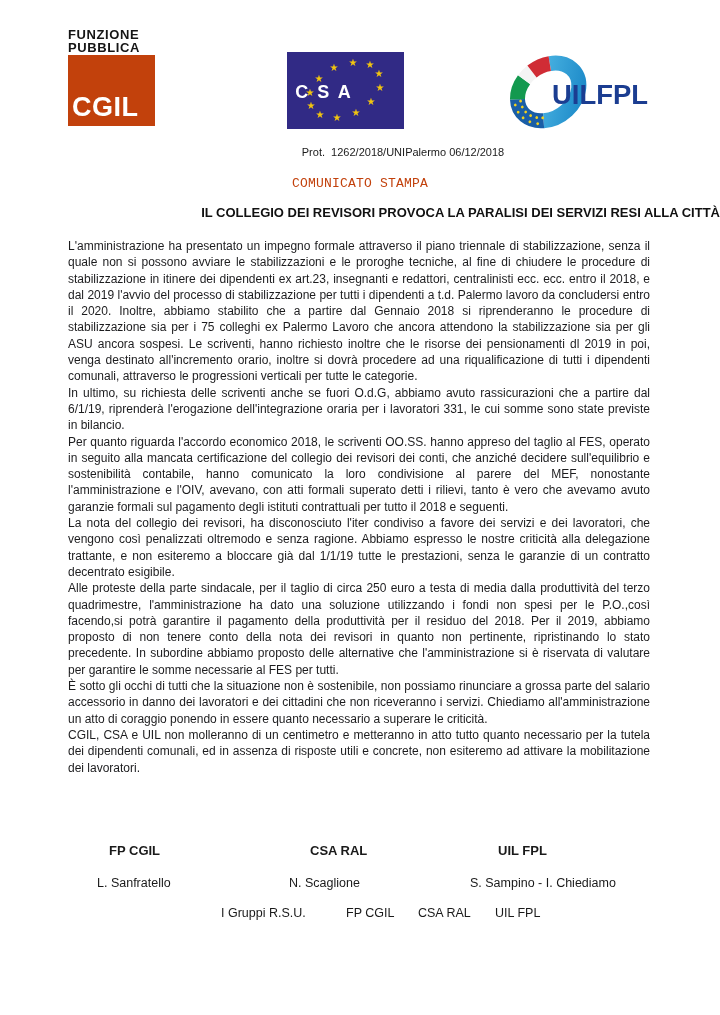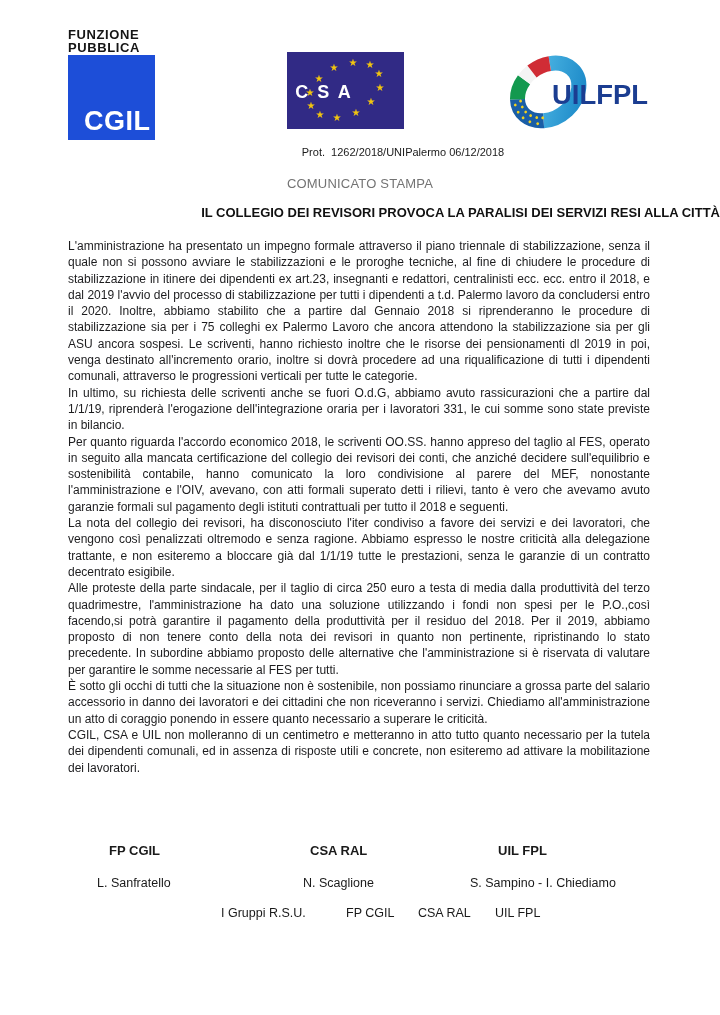--- a/index.html
+++ b/index.html
@@ -8,29 +8,29 @@
     width:720px;height:1015px;
     background:#ffffff;
     margin:0 auto;
     font-family:"Liberation Sans", sans-serif;
     color:#1d1d1f;
     overflow:hidden;
   }
   
   .logo-cgil{position:absolute;left:68px;top:28px;width:87px;}
   .cgil-line{font-weight:900;font-size:13px;line-height:12.5px;letter-spacing:0.6px;color:#151515;transform:scaleY(1.05);transform-origin:left top;}
-  .cgil-red{margin-top:2px;height:85px;background:#1d4ed8;color:#ffffff;
-    display:flex;align-items:flex-end;padding:3px 16px;box-sizing:border-box;
+  .cgil-red{margin-top:2px;height:71px;background:#c2410c;color:#ffffff;
+    display:flex;align-items:flex-end;padding:3px 4px;box-sizing:border-box;
     font-weight:900;font-size:27px;letter-spacing:0.5px;}
   .logo-csa{position:absolute;left:287px;top:52px;}
   .logo-uilfpl{position:absolute;left:506px;top:46px;text-align:center;}
   
   .prot-row{position:absolute;left:68px;top:146px;width:582px;display:flex;justify-content:center;font-size:11px;color:#1a1a1a;margin-left:44px;}
   .prot-row span{white-space:pre;}
-  .kicker{position:absolute;left:0;top:176px;width:720px;text-align:center;font-size:13px;color:#737373;letter-spacing:0.2px;}
+  .kicker{position:absolute;left:0;top:176px;width:720px;text-align:center;font-size:13px;color:#c2410c;letter-spacing:0.2px;font-family:Liberation Mono, monospace;}
   .doc-title{position:absolute;left:0;top:205px;width:720px;text-align:right;font-size:13px;font-weight:bold;color:#111;}
   
   .body-text{position:absolute;left:68px;top:238px;width:582px;font-size:12px;line-height:16.3px;text-align:justify;color:#1c1c1e;}
   .body-text p{margin:0;}
   
   .sig{position:absolute;font-size:12.5px;color:#1a1a1a;white-space:pre;padding-left:9px;}
   .sig-org{font-weight:bold;font-size:13px;}
 </style>
 </head>
 <body>
@@ -103,34 +103,34 @@
   <div class="prot-row">
     <span>Prot.  1262/2018/UNI</span>
     <span>Palermo 06/12/2018</span>
   </div>
 
   <div class="kicker">COMUNICATO STAMPA</div>
   <div class="doc-title">IL COLLEGIO DEI REVISORI PROVOCA LA PARALISI DEI SERVIZI RESI ALLA CITTÀ</div>
 
   <div class="body-text">
     <p>L'amministrazione ha presentato un impegno formale attraverso il piano triennale di stabilizzazione, senza il quale non si possono avviare le stabilizzazioni e le proroghe tecniche, al fine di  chiudere le procedure di stabilizzazione in itinere dei dipendenti ex art.23, insegnanti e redattori, centralinisti  ecc. ecc.  entro il 2018, e dal 2019 l'avvio del processo di stabilizzazione per tutti i dipendenti a  t.d. Palermo lavoro da concludersi entro il 2020. Inoltre, abbiamo stabilito che a partire dal Gennaio 2018 si riprenderanno le procedure di stabilizzazione sia per i 75 colleghi  ex Palermo Lavoro che ancora attendono la stabilizzazione sia per gli ASU  ancora sospesi.  Le scriventi,  hanno richiesto inoltre che le risorse dei pensionamenti dl 2019 in poi,  venga destinato all'incremento orario, inoltre si dovrà procedere ad una riqualificazione di tutti i dipendenti comunali, attraverso le progressioni verticali per tutte le categorie.</p>
-    <p>In ultimo, su richiesta delle scriventi anche se fuori O.d.G,  abbiamo avuto rassicurazioni che a partire dal 1/1/19, riprenderà l'erogazione dell'integrazione oraria per i lavoratori 331, le cui somme sono state previste in bilancio.</p>
+    <p>In ultimo, su richiesta delle scriventi anche se fuori O.d.G,  abbiamo avuto rassicurazioni che a partire dal 6/1/19, riprenderà l'erogazione dell'integrazione oraria per i lavoratori 331, le cui somme sono state previste in bilancio.</p>
     <p>Per quanto riguarda l'accordo economico 2018, le scriventi OO.SS. hanno appreso del taglio al FES, operato in seguito alla mancata certificazione del collegio dei revisori dei conti, che anziché decidere sull'equilibrio e sostenibilità contabile, hanno comunicato la loro condivisione al parere del MEF, nonostante l'amministrazione e l'OIV, avevano, con atti formali superato  detti i rilievi, tanto è vero che avevamo avuto garanzie formali sul pagamento degli istituti contrattuali per tutto il 2018 e seguenti.</p>
     <p>La nota del collegio dei revisori, ha disconosciuto l'iter condiviso a favore dei servizi e dei lavoratori, che vengono così penalizzati oltremodo e senza ragione. Abbiamo espresso le nostre criticità alla delegazione trattante, e non esiteremo a bloccare già dal 1/1/19 tutte le prestazioni, senza le garanzie di un contratto decentrato esigibile.</p>
     <p>Alle proteste della parte sindacale, per il taglio di circa 250 euro a testa di media dalla produttività del terzo quadrimestre, l'amministrazione ha dato  una soluzione utilizzando i fondi non spesi per le P.O.,così facendo,si potrà  garantire il pagamento della produttività per il  residuo  del 2018. Per il 2019, abbiamo proposto di non tenere conto della nota dei revisori in quanto non pertinente, ripristinando  lo stato precedente. In subordine abbiamo proposto delle alternative che l'amministrazione si è riservata di valutare per garantire le somme necessarie al FES per tutti.</p>
     <p>È sotto gli occhi di tutti che la situazione non è sostenibile, non possiamo rinunciare a grossa parte del salario accessorio in danno dei lavoratori e dei cittadini che non riceveranno i servizi. Chiediamo all'amministrazione un atto di coraggio ponendo in essere quanto necessario a superare le criticità.</p>
     <p>CGIL, CSA e UIL non molleranno di un centimetro e metteranno in atto tutto quanto necessario per la tutela dei dipendenti comunali, ed in assenza di risposte utili e concrete, non esiteremo ad attivare la mobilitazione dei lavoratori.</p>
   </div>
 
   <span class="sig sig-org" style="left:100px;top:843px">FP CGIL</span>
   <span class="sig sig-org" style="left:301px;top:843px">CSA RAL</span>
   <span class="sig sig-org" style="left:489px;top:843px">UIL FPL</span>
 
   <span class="sig" style="left:88px;top:876px">L. Sanfratello</span>
-  <span class="sig" style="left:294px;top:876px">N. Scaglione</span>
+  <span class="sig" style="left:280px;top:876px">N. Scaglione</span>
   <span class="sig" style="left:461px;top:876px">S. Sampino - I. Chiediamo</span>
 
   <span class="sig" style="left:212px;top:906px">I Gruppi R.S.U.</span>
   <span class="sig" style="left:337px;top:906px">FP CGIL</span>
   <span class="sig" style="left:409px;top:906px">CSA RAL</span>
   <span class="sig" style="left:486px;top:906px">UIL FPL</span>
 
 </div>
 
 </body></html>

